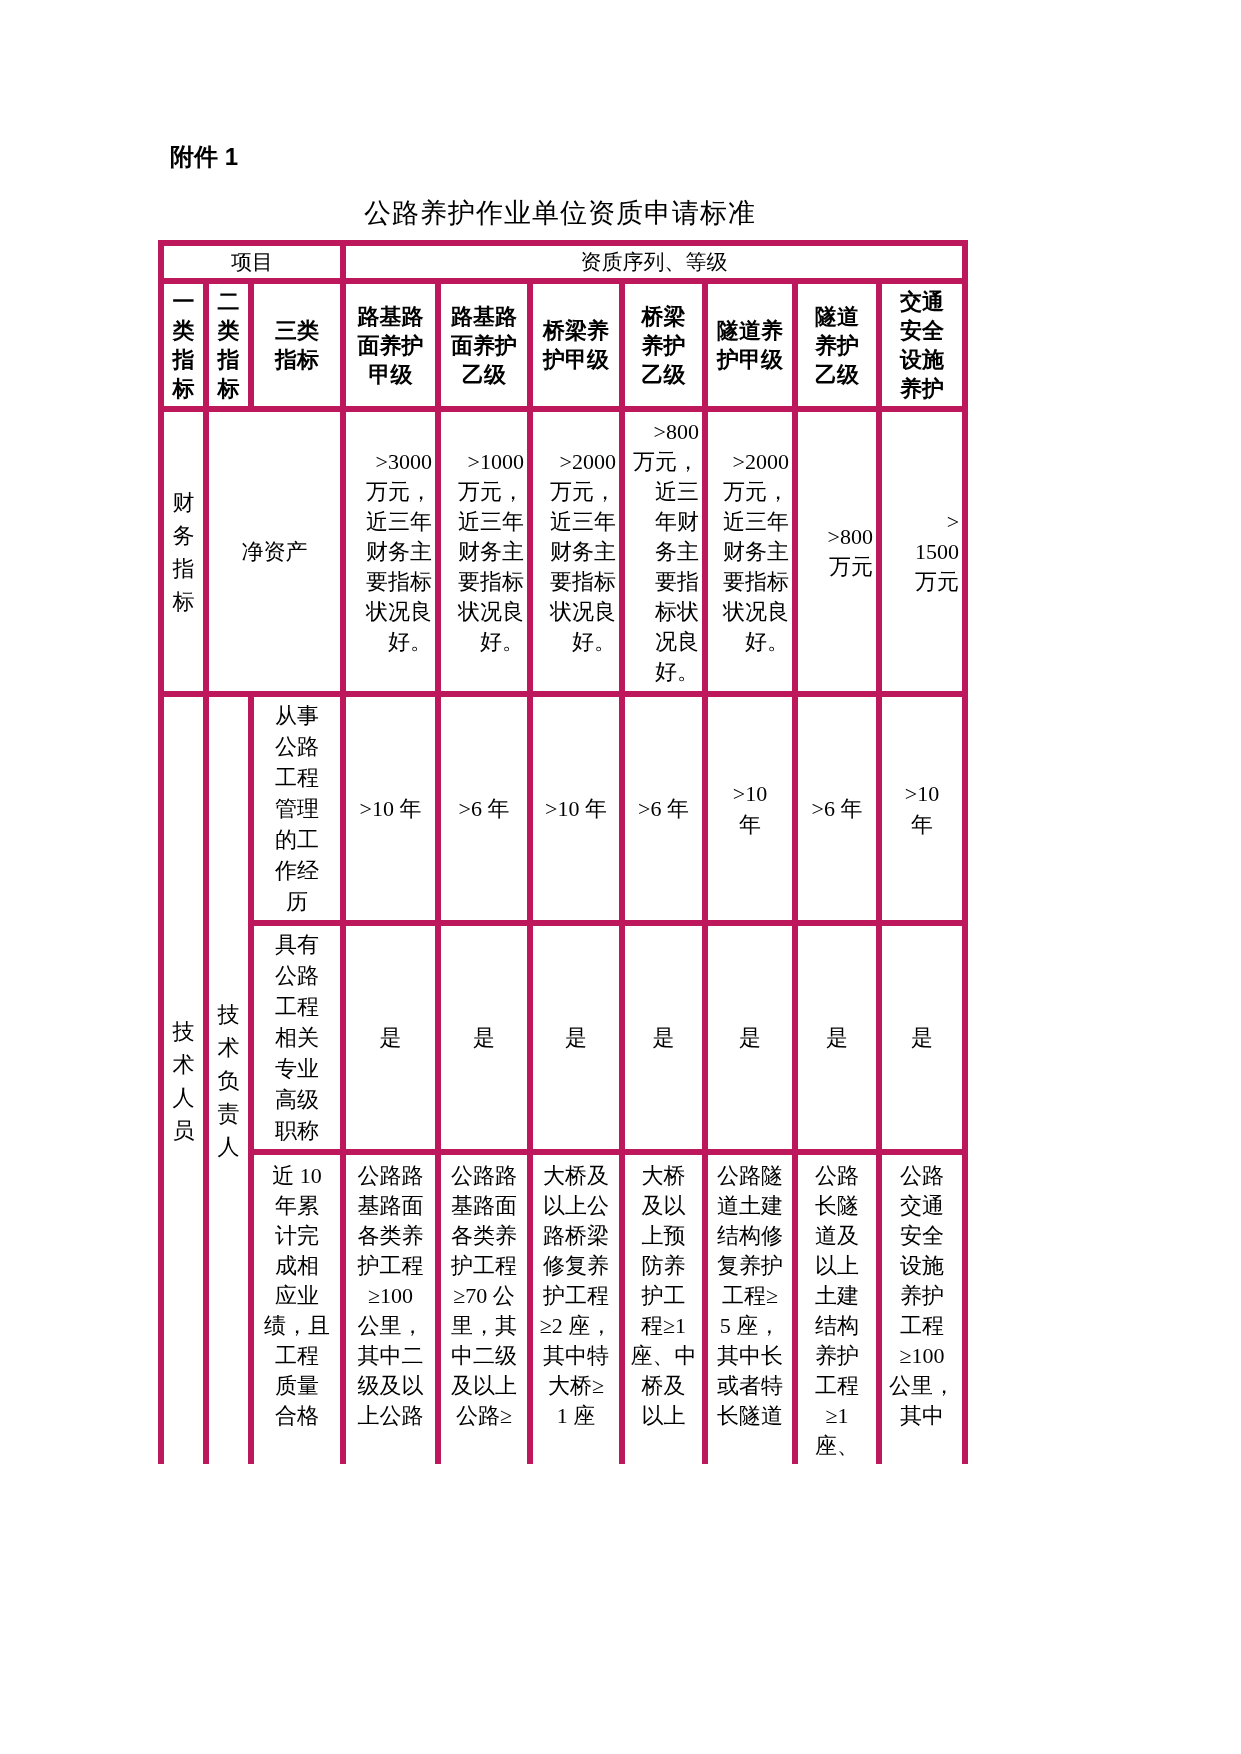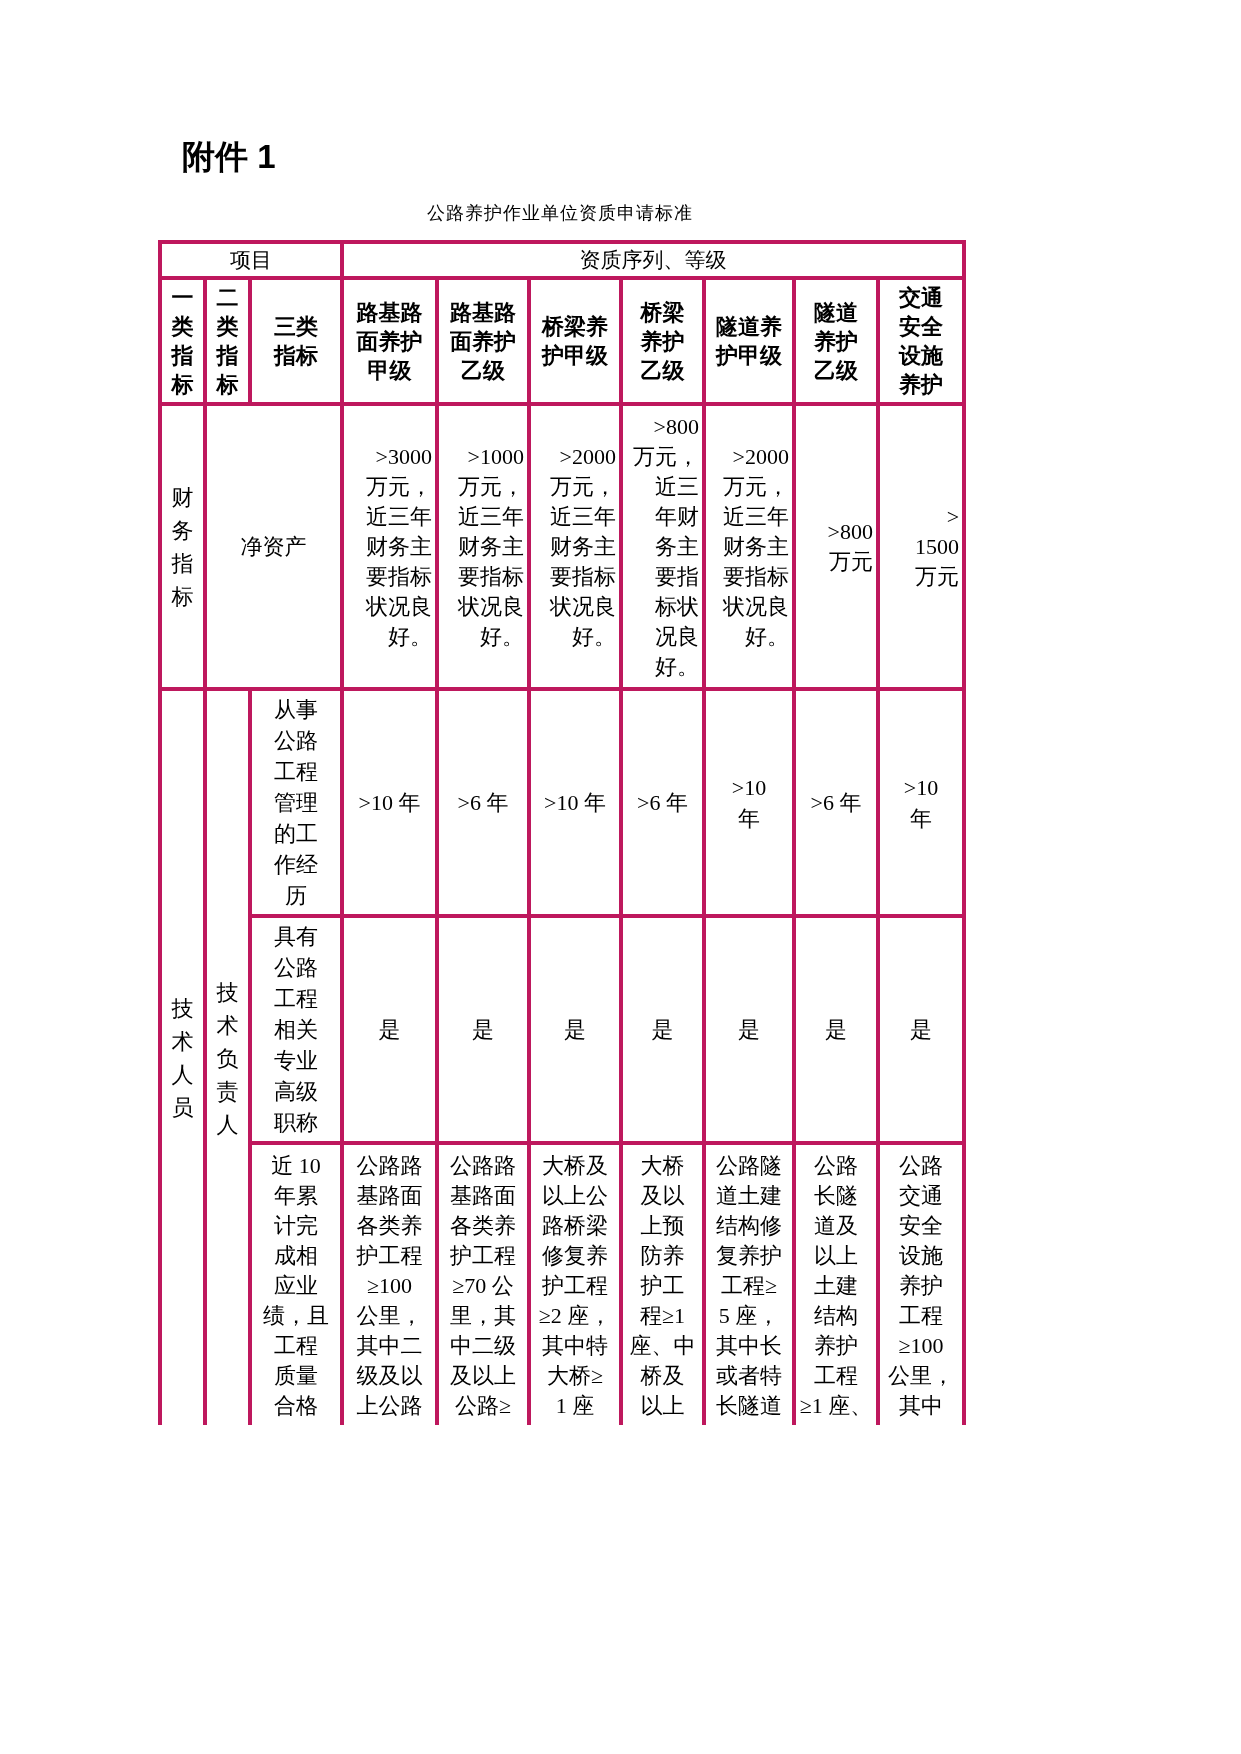--- a/index.html
+++ b/index.html
@@ -6,33 +6,33 @@
   body {
     width: 1241px; height: 1754px;
     background: #ffffff; color: #000000;
     font-family: "Liberation Serif", "DejaVu Serif", serif;
   }
   .page { width: 1241px; height: 1754px; overflow: hidden; background: #fff; }
   .inner { padding: 138px 0 0 158px; width: 804px; }
 
   .attachment {
     font-family: "Liberation Sans", "DejaVu Sans", sans-serif;
-    font-weight: 700; font-size: 33px; line-height: 38px; margin-left: 24px;
+    font-weight: 700; font-size: 24px; line-height: 38px; margin-left: 12px;
   }
   .doc-title {
-    margin-top: 20px; font-size: 18px; line-height: 34px;
+    margin-top: 20px; font-size: 27px; line-height: 34px;
     text-align: center; font-weight: 400; letter-spacing: 1px;
   }
 
   table.std {
     border-collapse: collapse; table-layout: fixed;
     width: 804px; margin-top: 10px;
   }
   td {
-    border: 4px solid #be185d;
+    border: 6px solid #be185d;
     text-align: center; vertical-align: middle;
     font-size: 22px; line-height: 31px; padding: 3px;
     white-space: pre-line; word-break: break-all;
   }
   tr.r-top { height: 30px; }
   tr.r-top td { font-size: 21px; line-height: 26px; }
   tr.r-hdr { height: 125px; }
   tr.r-hdr td { font-weight: 700; line-height: 29px; font-size: 22px; }
   tr.r-fin { height: 285px; }
   tr.r-fin td.val { line-height: 30px; text-align: right; }

